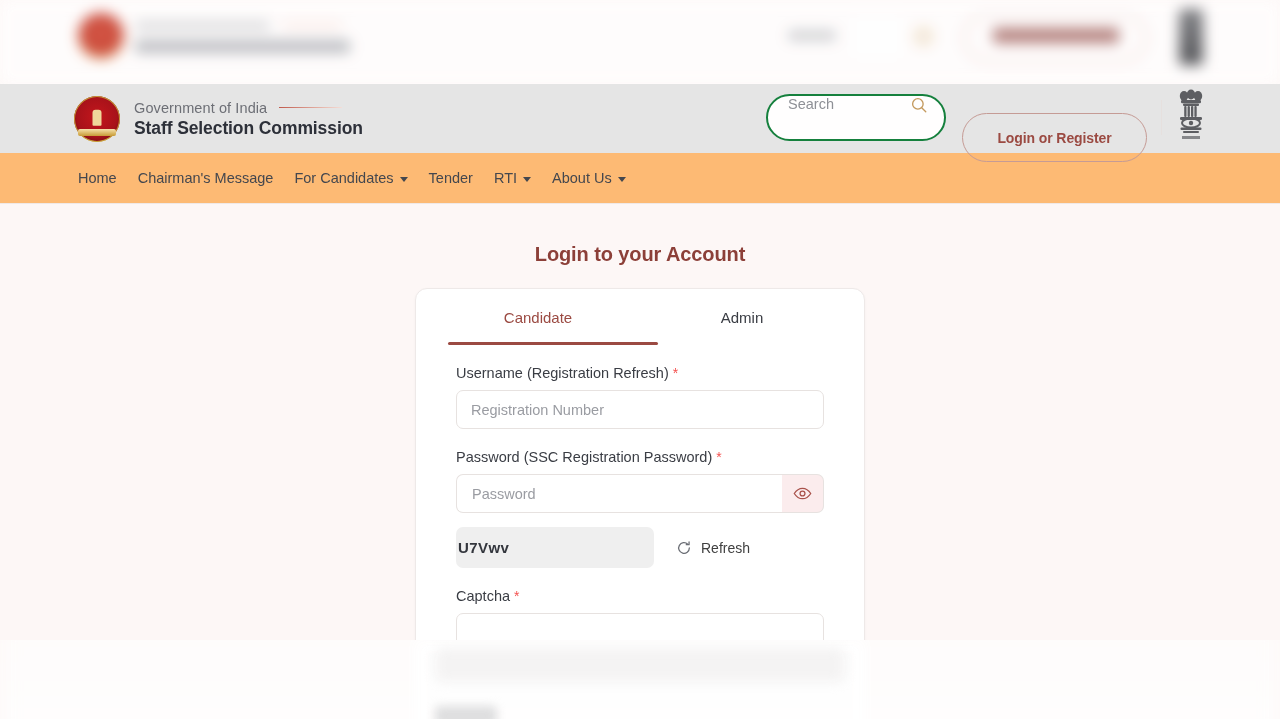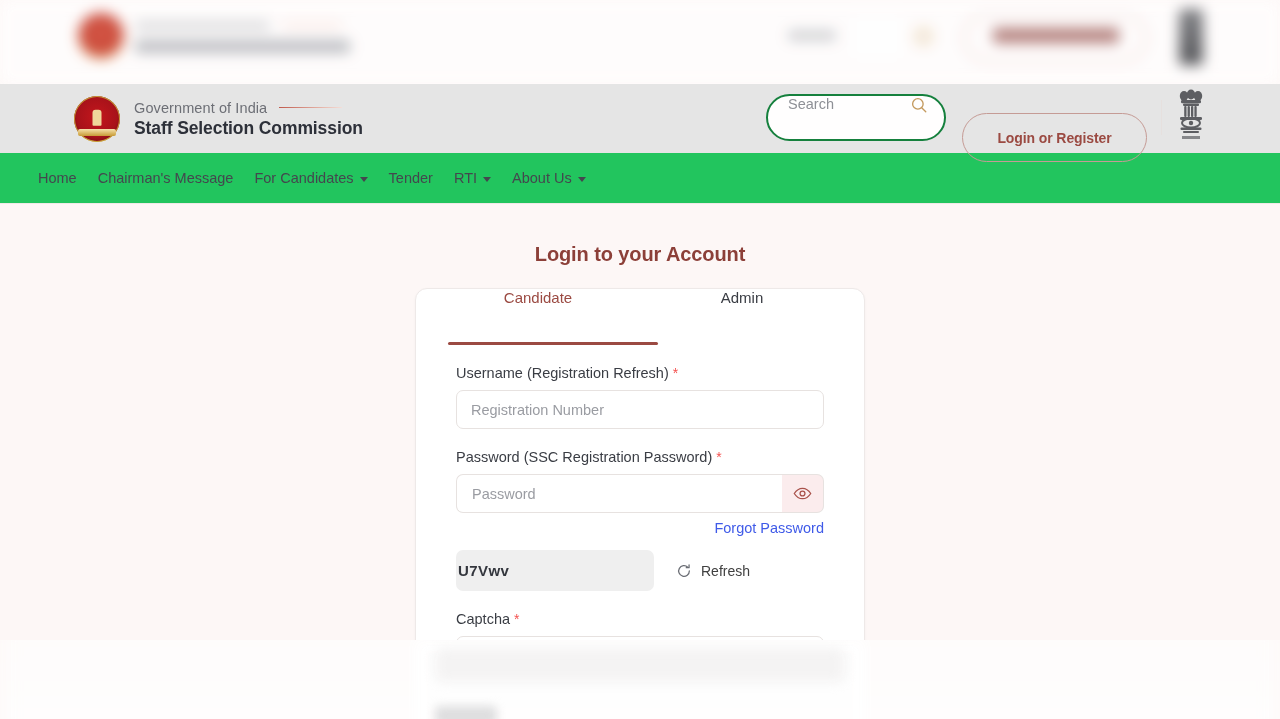--- a/index.html
+++ b/index.html
@@ -159,25 +159,25 @@
     left: 1174px; top: 88px;
     width: 34px; height: 56px;
     z-index: 11;
   }
 
   
   .navbar {
     position: absolute;
     top: 153px; left: 0;
     width: 1280px; height: 51px;
-    background: #22c55e;
+    background: #fdba74;
     border-bottom: 1px solid #f0e9e7;
     display: flex;
     align-items: center;
-    padding-left: 38px;
+    padding-left: 78px;
     gap: 0;
     z-index: 10;
   }
   .nav-item {
     display: flex;
     align-items: center;
     gap: 6px;
     font-size: 14.5px;
     color: #44474e;
     margin-right: 21px;
@@ -228,20 +228,21 @@
   }
 
   .tabs {
     display: flex;
     height: 56px;
     position: relative;
   }
   .tab {
     flex: 1;
     display: flex;
+    align-items: center;
     justify-content: center;
     font-size: 15px;
     color: #3a3d44;
     cursor: pointer;
   }
   .tab.active { color: #9b4a42; }
   .tab-underline {
     position: absolute;
     left: 12px; bottom: 0;
     width: 210px; height: 3px;
@@ -512,23 +513,20 @@
         </div>
         <div class="pw-wrap">
           <input class="text-input" type="password" placeholder="Password" style="">
           <div class="eye-btn">
             <svg width="19" height="19" viewBox="0 0 24 24" fill="none">
               <path d="M1.6 12S5.8 5.4 12 5.4 22.4 12 22.4 12 18.2 18.6 12 18.6 1.6 12 1.6 12Z" stroke="#a9524b" stroke-width="1.6"></path>
               <circle cx="12" cy="12" r="3.1" stroke="#a9524b" stroke-width="1.6"></circle>
             </svg>
           </div>
         </div>
-        <div class="forgot-row">
-          <a class="forgot-link">Forgot Password</a>
-        </div>
       </div>
 
       <div class="field">
         <div class="captcha-row">
           <div class="captcha-box">U7Vwv</div>
           <button class="refresh-btn">
             <svg width="16" height="16" viewBox="0 0 24 24" fill="none">
               <path d="M20 12a8 8 0 1 1-2.4-5.7" stroke="#6a6d74" stroke-width="1.9" stroke-linecap="round"></path>
               <path d="M19.6 2.8v4.2h-4.2" stroke="#6a6d74" stroke-width="1.9" stroke-linecap="round" stroke-linejoin="round"></path>
             </svg>

